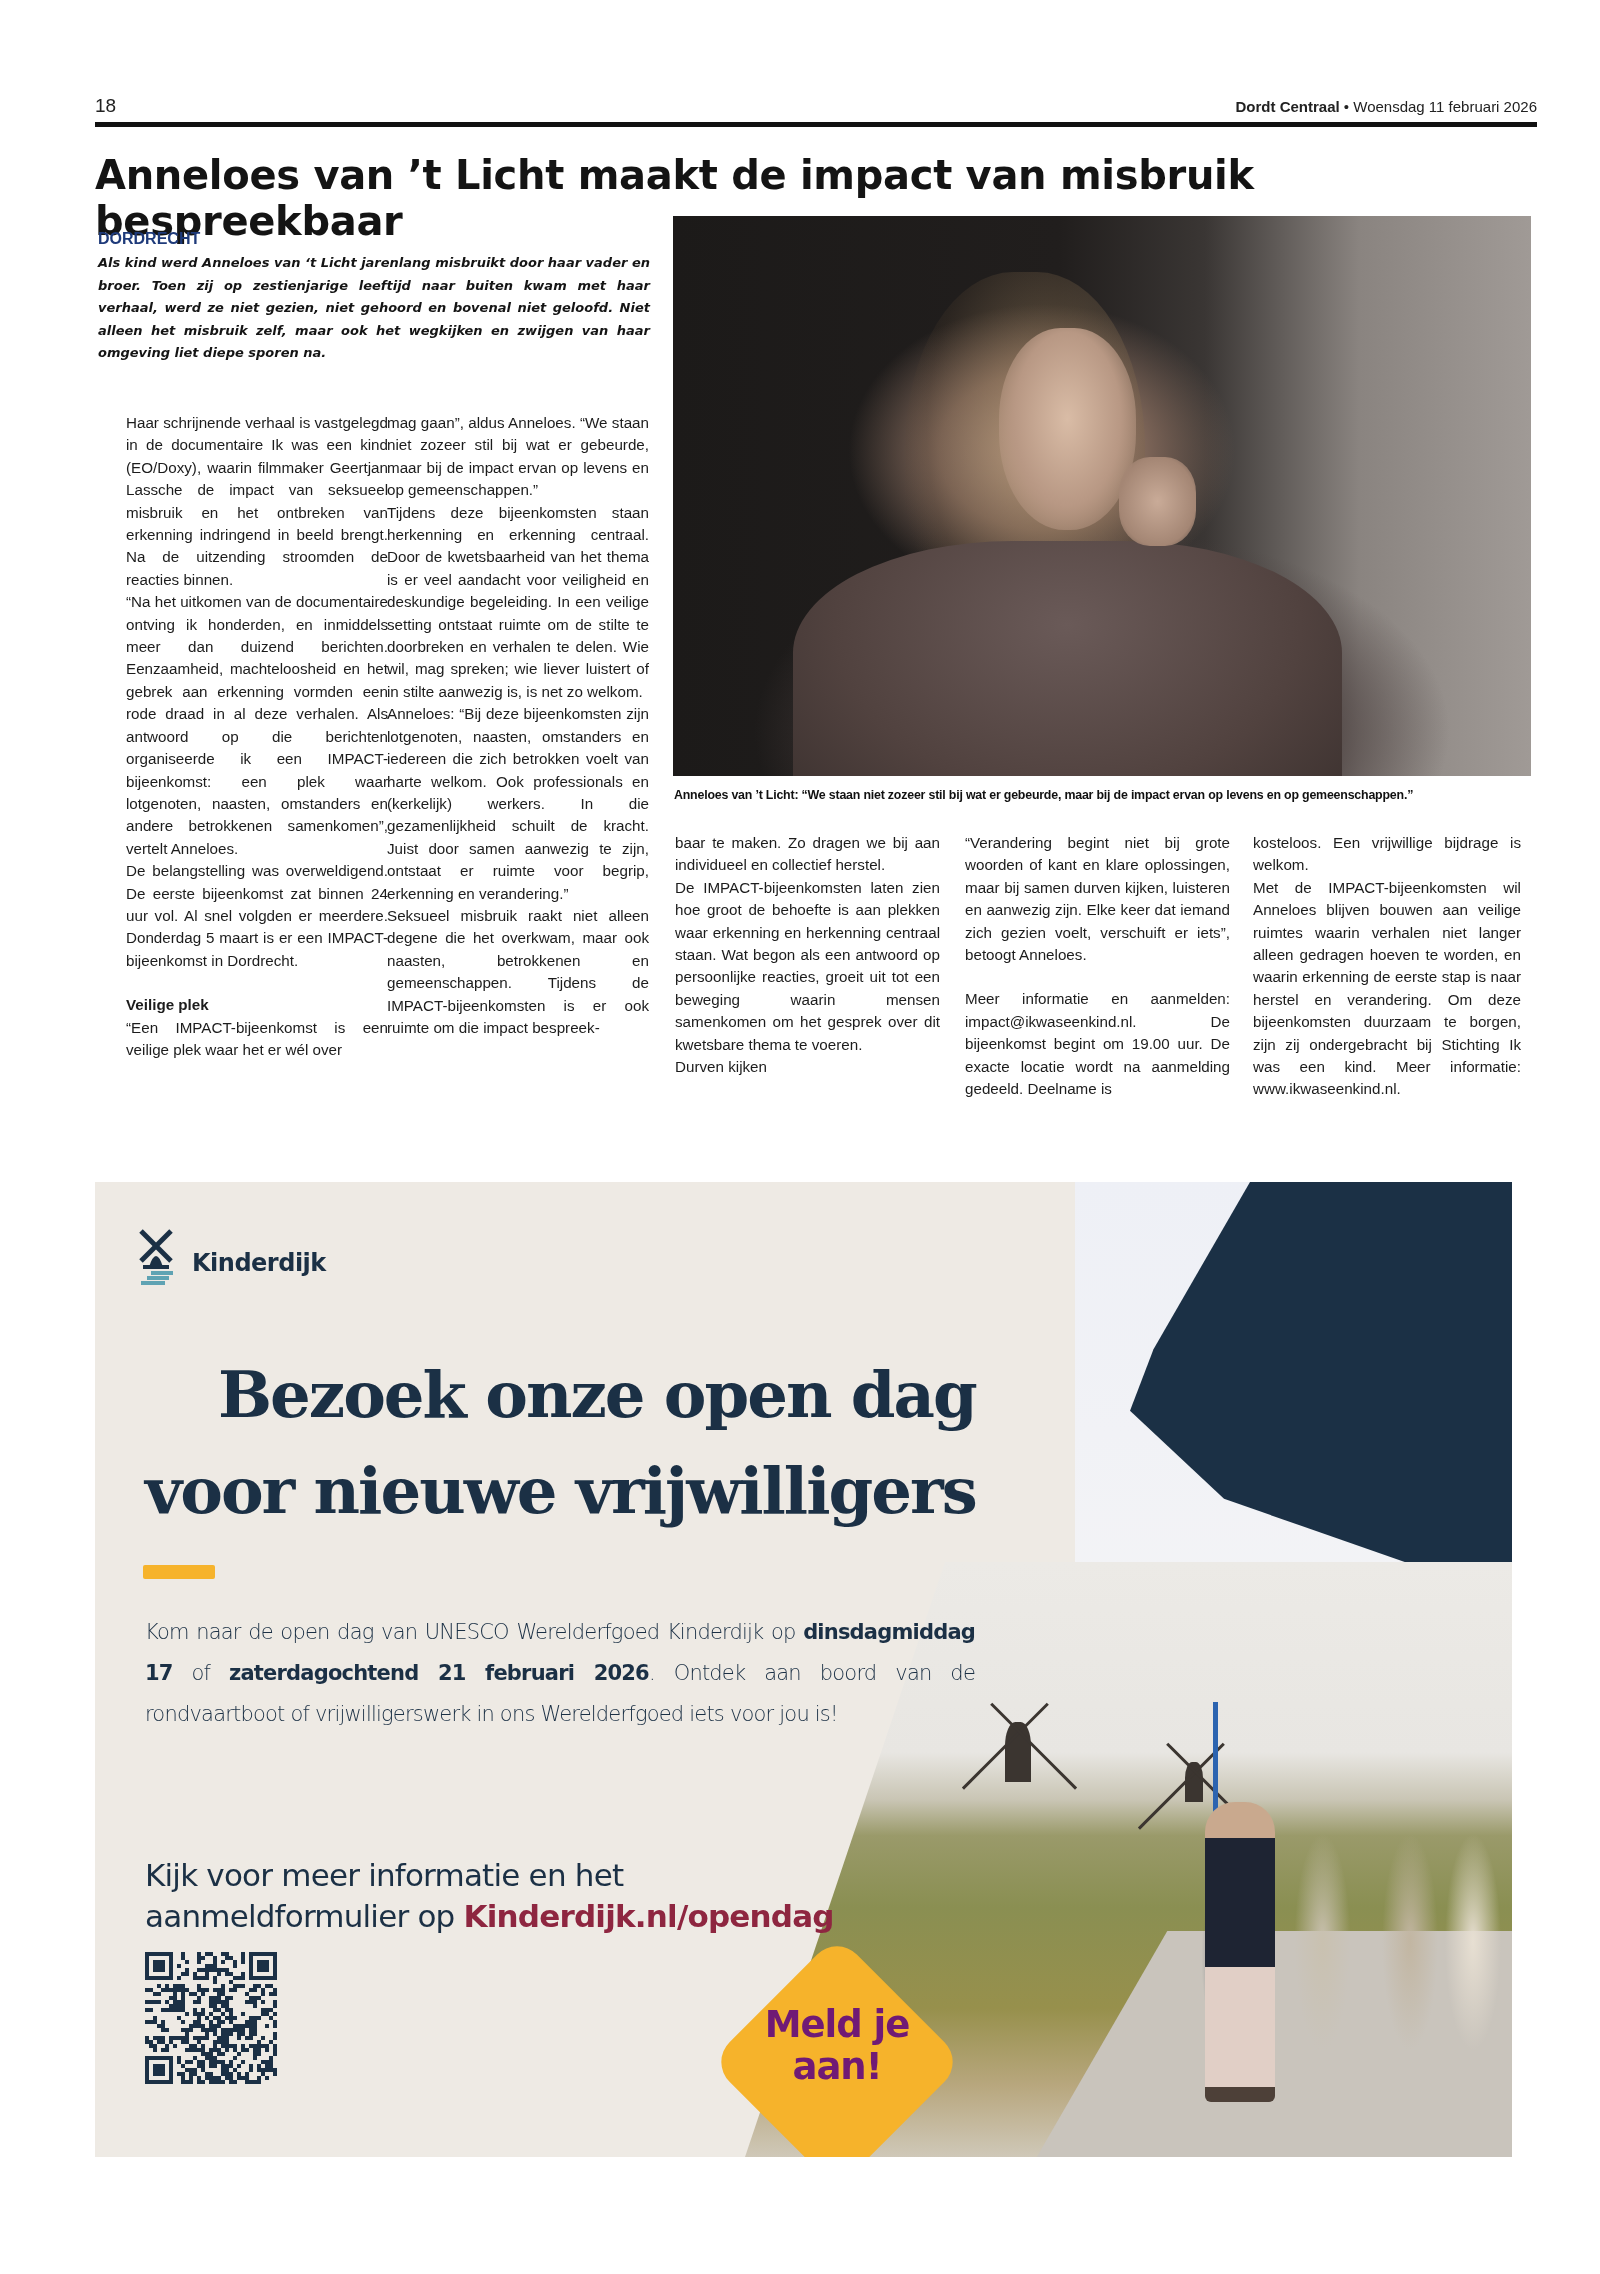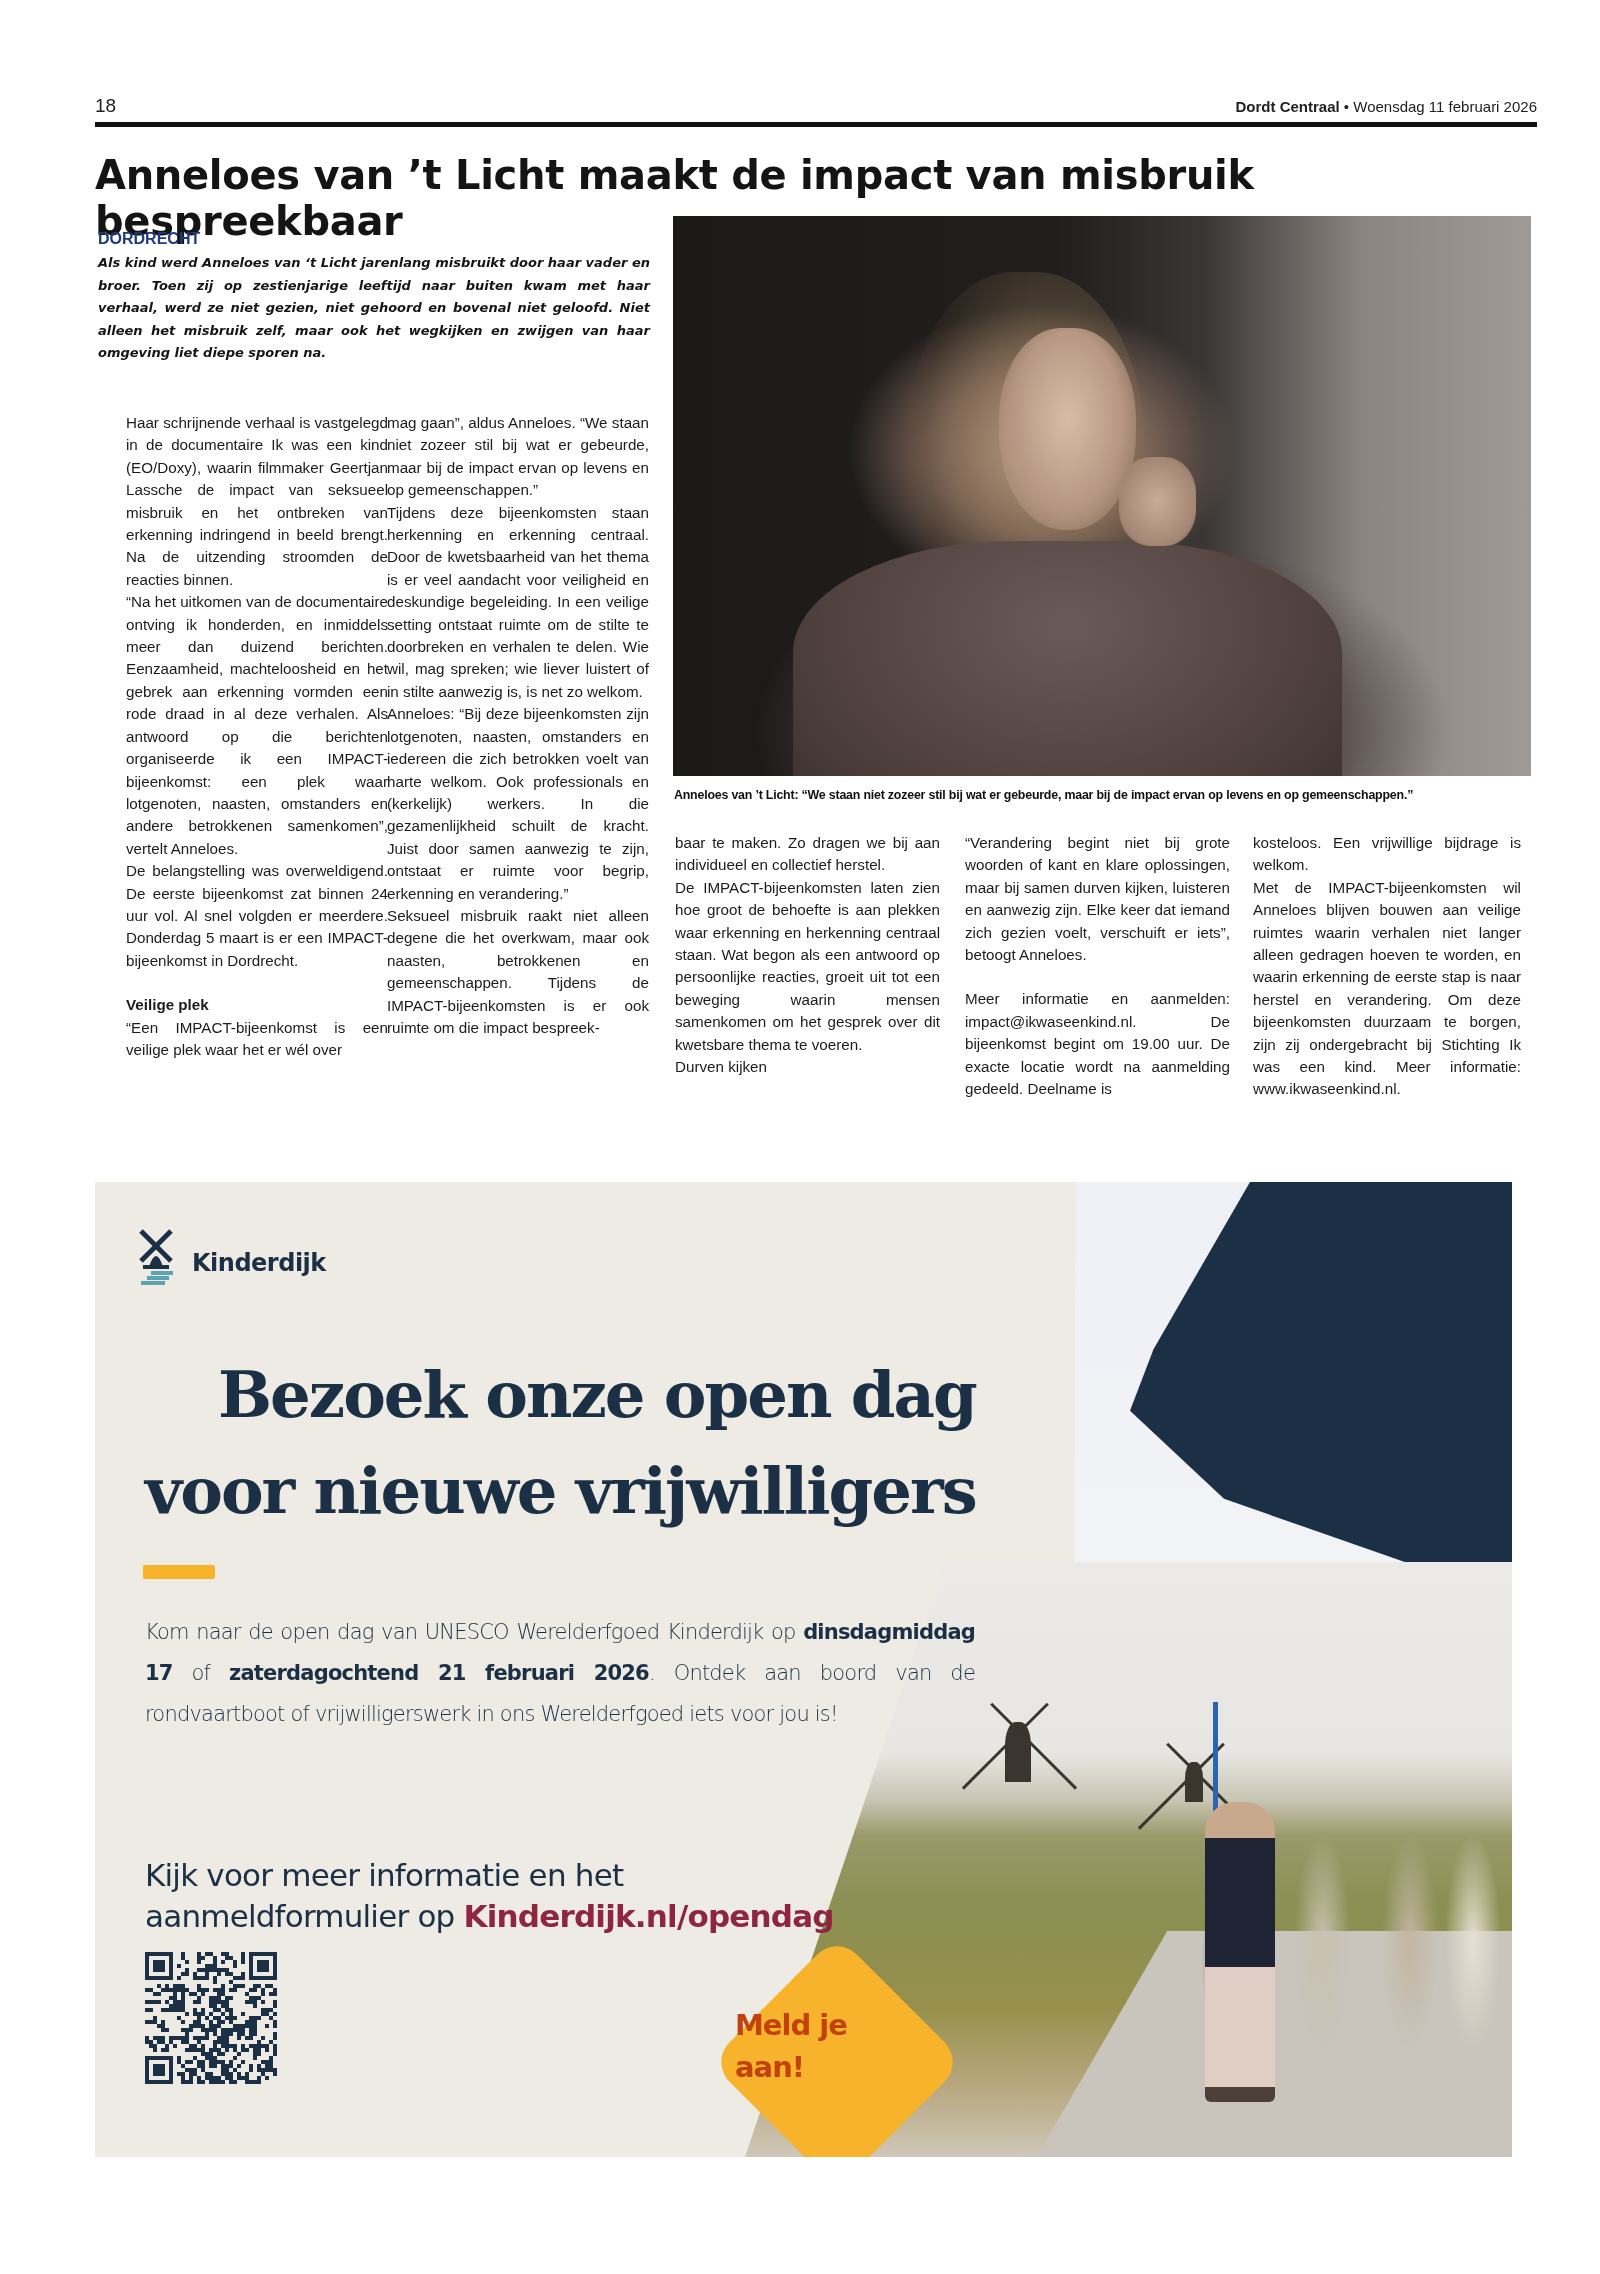--- a/index.html
+++ b/index.html
@@ -65,21 +65,21 @@
     .ad-accent-bar { position: absolute; left: 48px; top: 383px; width: 72px; height: 14px; background: #f6b32b; border-radius: 2px; }
 
     .ad-body { position: absolute; left: 50px; top: 430px; width: 830px; font-family: "DejaVu Sans", sans-serif; font-size: 21px; line-height: 41px; color: #1b3045; text-align: justify; font-weight: 300; letter-spacing: -0.8px; }
     .ad-body b { font-weight: bold; }
     .ad-cta { position: absolute; left: 50px; top: 673px; width: 740px; font-family: "DejaVu Sans", sans-serif; font-size: 31px; line-height: 41px; color: #1b3045; letter-spacing: -0.8px; }
     .ad-cta .link { color: #8e2640; font-weight: bold; }
 
     .qr { position: absolute; left: 50px; top: 770px; width: 132px; height: 132px; }
 
     .cta-badge { position: absolute; left: 652px; top: 790px; width: 180px; height: 180px; background: #f6b32b; border-radius: 28px; transform: rotate(45deg); }
-    .cta-text { position: absolute; left: 640px; top: 822px; width: 204px; text-align: left; font-family: "DejaVu Sans", sans-serif; font-size: 29px; line-height: 42px; font-weight: bold; color: #c2410c; letter-spacing: -1px; }
+    .cta-text { position: absolute; left: 640px; top: 822px; width: 204px; text-align: center; font-family: "DejaVu Sans", sans-serif; font-size: 37px; line-height: 42px; font-weight: bold; color: #701a75; letter-spacing: -1px; }
   </style>
 </head>
 <body>
 
 <div class="header">
   <span class="page-number">18</span>
   <span class="pub-line"><span class="pub-name">Dordt Centraal</span><span> • </span><span>Woensdag 11 februari 2026</span></span>
 </div>
 <div class="header-rule"></div>
 

